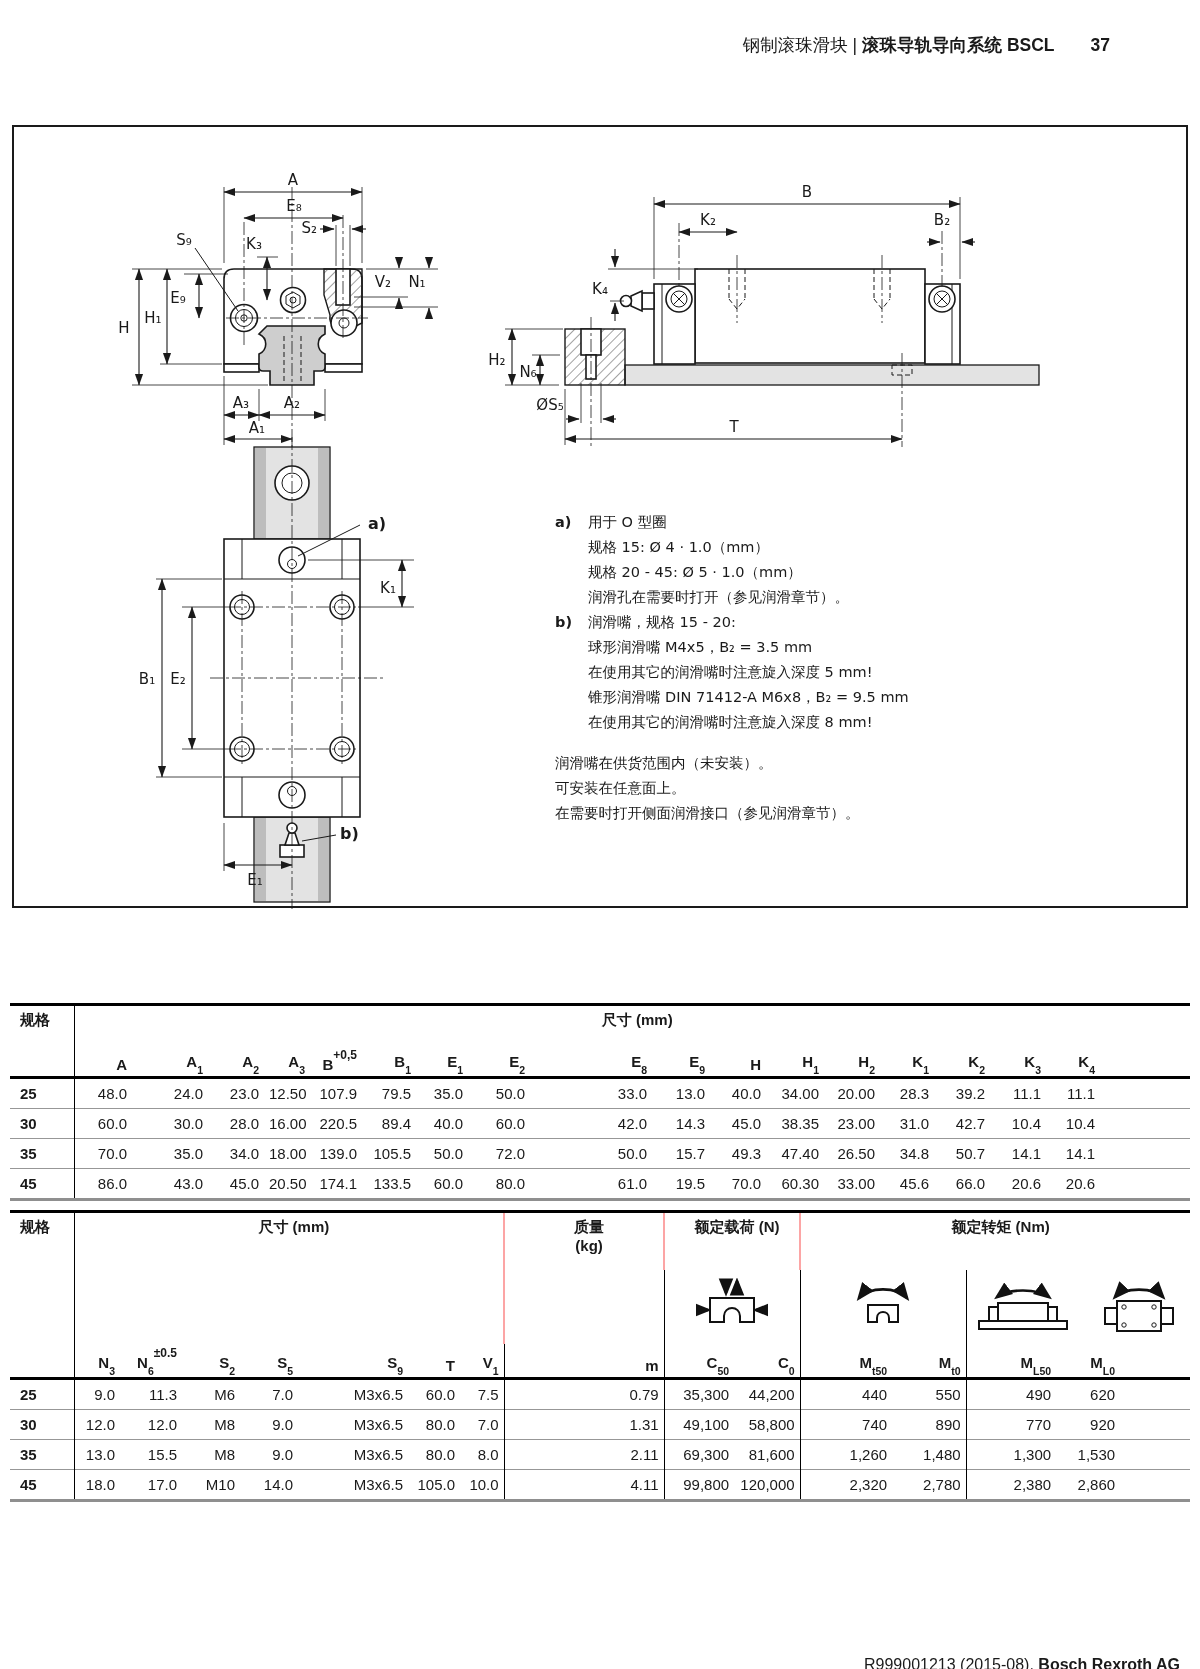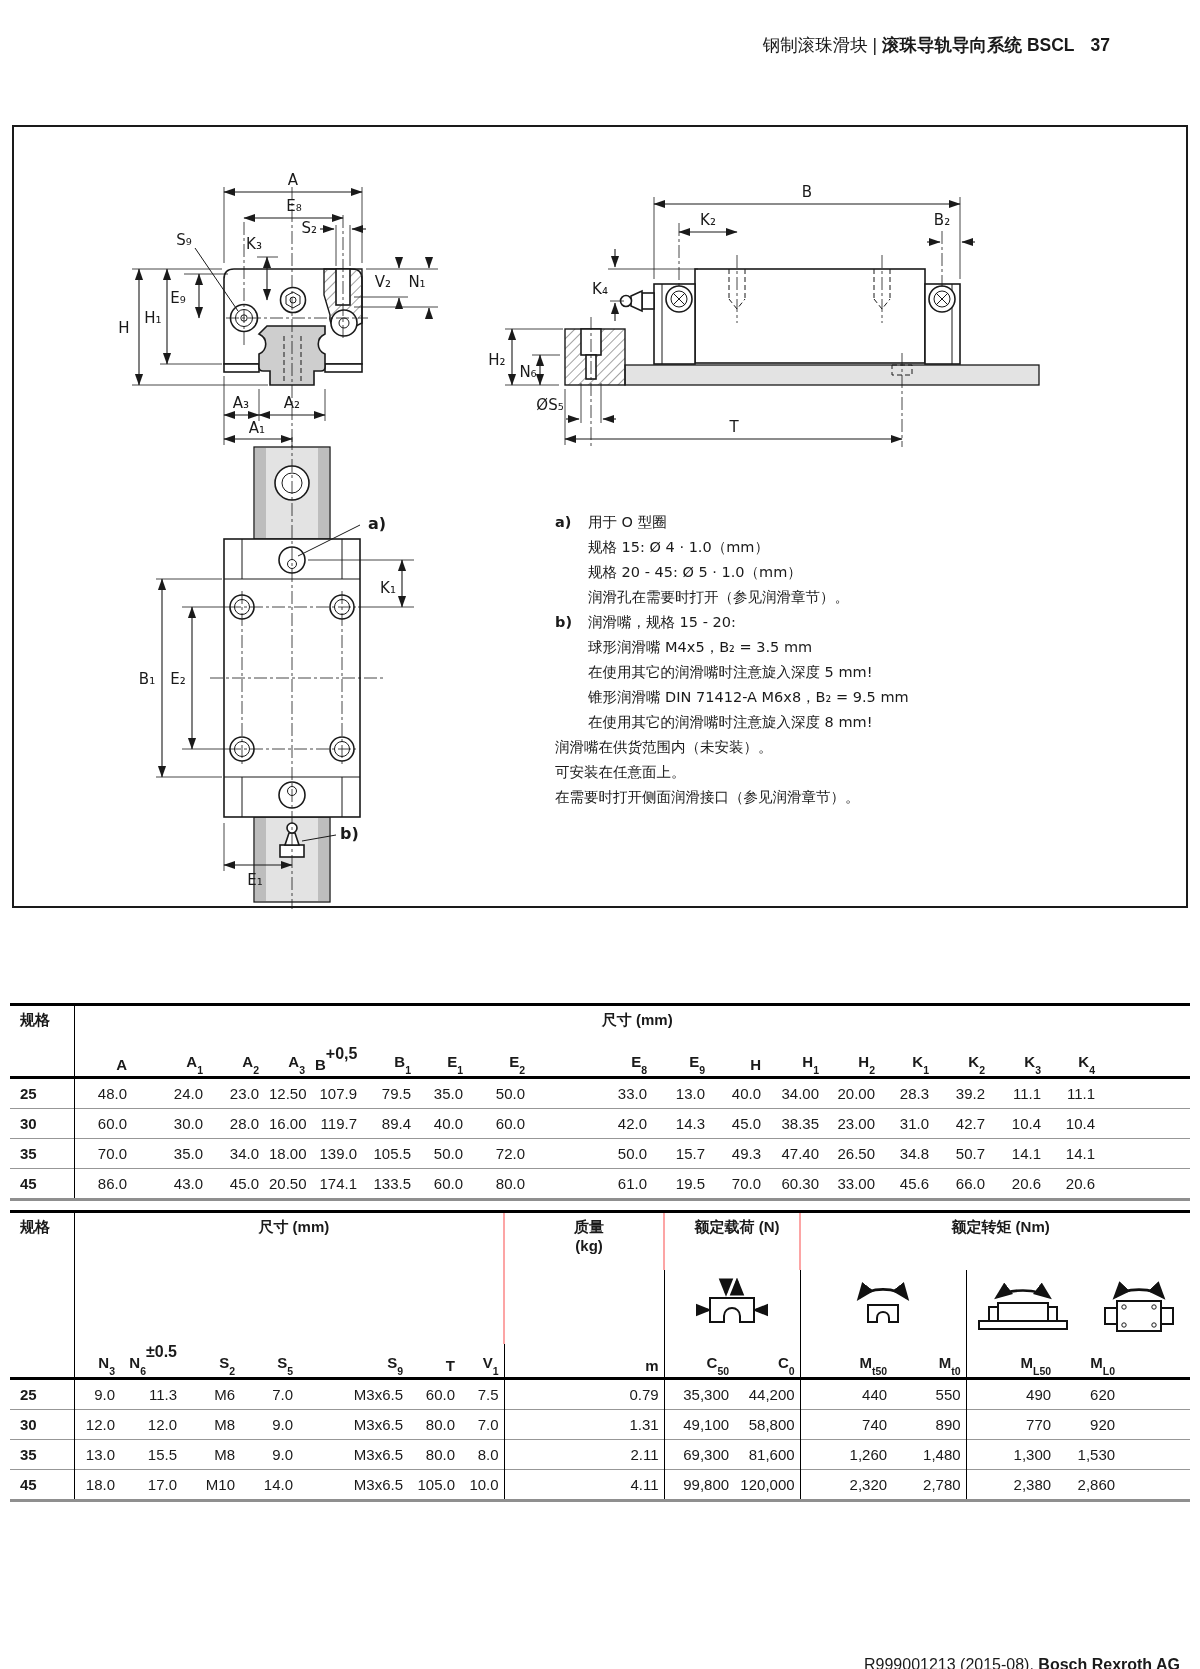--- a/index.html
+++ b/index.html
@@ -3,21 +3,21 @@
 <meta charset="utf-8">
 <style>
   html,body{margin:0;padding:0;background:#fff;}
   .page{position:relative;width:1200px;height:1669px;background:#fff;
         font-family:"Liberation Sans",sans-serif;color:#1a1a1a;overflow:hidden;}
 
   
   .hdr{position:absolute;top:12px;left:0;right:90px;text-align:right;font-size:17.5px;white-space:pre;}
   .hdr .light{font-weight:400;}
   .hdr .bold{font-weight:700;}
-  .hdr .num{font-weight:700;margin-left:16px;}
+  .hdr .num{font-weight:700;margin-left:36px;}
 
   
   .draw-box{position:absolute;left:12px;top:125px;width:1176px;height:783px;border:2px solid #1a1a1a;box-sizing:border-box;}
   .draw-box svg.main{position:absolute;left:0;top:0;}
   svg text{font-family:"DejaVu Sans","Liberation Sans",sans-serif;font-size:15px;fill:#1a1a1a;}
   svg text.b{font-weight:700;font-size:16px;}
   .part{fill:#fff;stroke:#1a1a1a;stroke-width:1.6;}
   .partg{fill:#cecece;stroke:#1a1a1a;stroke-width:1.6;}
   .partl{fill:#e3e3e3;stroke:#1a1a1a;stroke-width:1.3;}
   .band{fill:#bdbdbd;stroke:none;}
@@ -26,38 +26,38 @@
   .dire{stroke:#1a1a1a;stroke-width:1.1;fill:none;marker-end:url(#ar);}
   .ext{stroke:#1a1a1a;stroke-width:0.8;fill:none;}
   .cl{stroke:#1a1a1a;stroke-width:0.8;fill:none;stroke-dasharray:13 3 3 3;}
   .hid{stroke:#1a1a1a;stroke-width:1;fill:none;stroke-dasharray:5 3;}
 
   
   .notes{position:absolute;left:541px;top:383px;width:500px;font-size:14.5px;line-height:25px;
          font-family:"DejaVu Sans","Liberation Sans",sans-serif;}
   .note-grp{display:flex;}
   .nk{width:33px;font-weight:700;flex:none;}
-  .note-tail{}
+  .note-tail{margin-top:16px;}
 
   
   .twrap{position:absolute;left:10px;width:1180px;}
   #t1wrap{top:1003px;} #t2wrap{top:1210px;}
   table{border-collapse:collapse;table-layout:fixed;width:1180px;border-top:3px solid #000;}
   th,td{font-size:15px;padding:0 5px;overflow:hidden;white-space:nowrap;}
   th{font-weight:700;margin-top:34px;}
   td{text-align:right;}
   .subhead th{text-align:right;height:30px;vertical-align:bottom;padding-bottom:3px;border-bottom:3px solid #000;}
   .spec-h{text-align:left;vertical-align:top;padding:5px 0 0 10px;border-right:1px solid #000;border-bottom:3px solid #000;}
   .dim-h,.mass-h,.load-h,.torq-h{text-align:center;vertical-align:top;padding:5px 0 0 10px;}
   tbody td{height:29px;}
   tbody tr{border-bottom:1px solid #979797;}
   tbody tr:last-child{border-bottom:3px solid #8f8f8f;}
   tbody td:first-child{border-right:1px solid #000;font-weight:700;text-align:left;padding-left:10px;}
   sub{font-size:10.5px;position:relative;top:3px;}
-  sup{font-size:16px;position:relative;top:-5px;}
+  sup{font-size:12px;position:relative;top:-5px;}
   
   #t1 .h1 th{height:32px;}
   
   #t2 .h1 th{height:52px;}
   #t2 .mass-h,#t2 .load-h,#t2 .torq-h{border-left:2px solid #fca5a5;}
   #t2 .h2 td{height:74px;text-align:center;vertical-align:middle;border-left:1px solid #000;}
   #t2 .subhead th:nth-child(8),#t2 .subhead th:nth-child(9),
   #t2 .subhead th:nth-child(11),#t2 .subhead th:nth-child(13){border-left:1px solid #000;}
   #t2 tbody td:nth-child(9),#t2 tbody td:nth-child(10),
   #t2 tbody td:nth-child(12),#t2 tbody td:nth-child(14){border-left:1px solid #000;}
@@ -419,21 +419,21 @@
             <td>11.1</td>
             <td>11.1</td>
             <td></td>
           </tr>
           <tr>
             <td>30</td>
             <td>60.0</td>
             <td>30.0</td>
             <td>28.0</td>
             <td>16.00</td>
-            <td>119.7</td>
+            <td>220.5</td>
             <td>89.4</td>
             <td>40.0</td>
             <td>60.0</td>
             <td>42.0</td>
             <td>14.3</td>
             <td>45.0</td>
             <td>38.35</td>
             <td>23.00</td>
             <td>31.0</td>
             <td>42.7</td>

